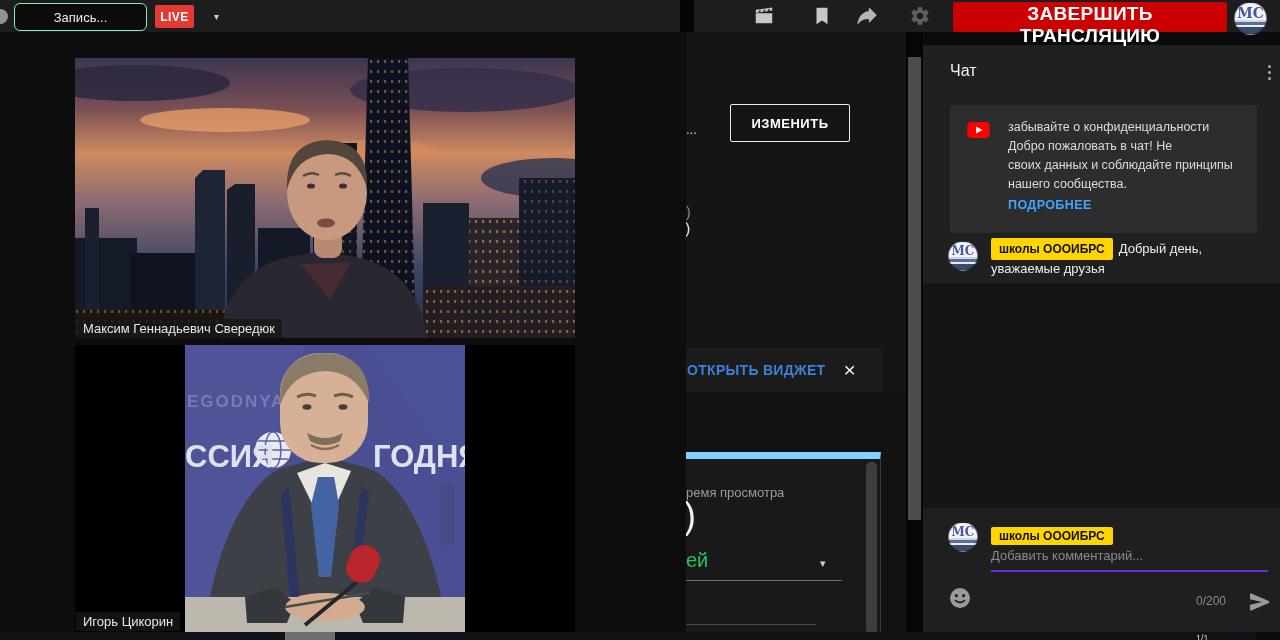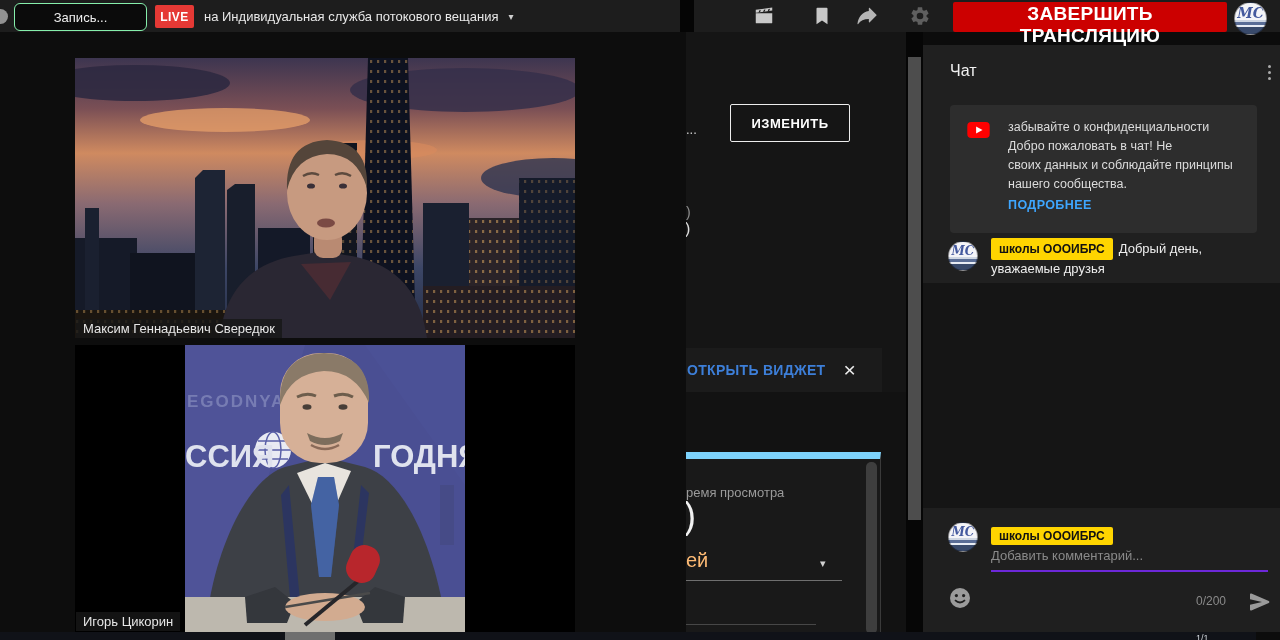--- a/index.html
+++ b/index.html
@@ -15,37 +15,37 @@
   .live-badge{position:absolute;left:155px;top:5px;width:39px;height:23px;background:#e53935;border-radius:2px;
            display:flex;align-items:center;justify-content:center;font-size:12px;font-weight:bold;color:#fff;letter-spacing:.5px;}
   .dest{position:absolute;left:204px;top:0;height:32px;display:flex;align-items:center;font-size:13px;color:#e8e8e8;cursor:pointer;}
   .dest .caret{margin-left:10px;font-size:10px;color:#cfcfcf;}
   .tb-icon{position:absolute;top:5px;width:22px;height:22px;cursor:pointer;}
   .end-btn{position:absolute;left:953px;top:2px;width:274px;height:30px;background:#cc0000;border:none;border-radius:2px;
            color:#fff;font-weight:bold;font-size:19px;letter-spacing:.3px;font-family:inherit;cursor:pointer;}
   .ms-avatar{border-radius:50%;overflow:hidden;position:relative;border:1px solid rgba(0,0,0,.4);
      background:linear-gradient(#f4f4f8 0 55%,#cfd6e2 55% 62%,#5a6d96 62% 70%,#e8ecf4 70% 78%,#394a6b 78% 100%);}
   .ms-avatar span{position:absolute;top:6%;left:0;right:0;text-align:center;
-     font-family:"DejaVu Serif",serif;font-style:italic;font-weight:bold;color:#44599e;}
+     font-family:"DejaVu Serif",serif;font-weight:bold;color:#44599e;}
   .notch{position:absolute;left:680px;top:0;width:14px;height:32px;background:#050505;}
 
   
   .studio{position:absolute;left:686px;top:32px;width:220px;height:600px;background:#151515;}
   .edit-btn{position:absolute;left:44px;top:72px;width:120px;height:38px;background:transparent;border:1px solid #ededed;
             border-radius:2px;color:#fff;font-weight:bold;font-size:13px;letter-spacing:.5px;font-family:inherit;cursor:pointer;}
   .widget-row{position:absolute;left:0;top:316px;width:196px;height:44px;background:#1b1b1b;border-bottom:1px solid #0a0a0a;
             display:flex;align-items:center;}
   .widget-link{color:#3d7fd9;font-weight:bold;font-size:14px;letter-spacing:.3px;margin-left:1px;cursor:pointer;}
   .widget-close{margin-left:18px;color:#ededed;font-size:21px;line-height:20px;cursor:pointer;}
   .below-widget{position:absolute;left:0;top:360px;width:220px;height:240px;background:#121212;}
   .stats-card{position:absolute;left:0;top:420px;width:194px;height:180px;background:#191919;
               border-top:7px solid #7dd3fc;border-right:1px solid #3a3a3a;}
   .stats-label{position:absolute;left:0;top:26px;font-size:13px;color:#9a9a9a;}
   .stats-big{position:absolute;left:-2px;top:36px;font-size:36px;color:#f1f1f1;}
-  .stats-dd{position:absolute;left:0;top:90px;font-size:20px;color:#fdba74;}
+  .stats-dd{position:absolute;left:0;top:90px;font-size:20px;color:#22c55e;}
   .stats-caret{position:absolute;left:134px;top:98px;font-size:11px;color:#d0d0d0;cursor:pointer;}
   .stats-line1{position:absolute;left:0;top:121px;width:156px;border-bottom:1px solid #6f6f6f;}
   .stats-line2{position:absolute;left:0;top:165px;width:130px;border-bottom:1px solid #474747;}
   .stats-scroll{position:absolute;left:180px;top:3px;width:11px;height:172px;background:#3e3e3e;border-radius:5px;cursor:pointer;}
   .partial{color:#e0e0e0;}
 
   
   .page-scroll-track{position:absolute;left:906px;top:32px;width:17px;height:608px;background:#060606;}
   .page-scroll-thumb{position:absolute;left:908px;top:57px;width:13px;height:463px;background:#4d4d4d;cursor:pointer;}
 
@@ -88,21 +88,20 @@
 
   <div class="topbar">
     <div class="abs" style="left:-7px;top:9px;width:15px;height:15px;border-radius:50%;background:#929292;"></div>
     <div class="rec-box">
       <span>Запись...</span>
     </div>
     <div class="live-badge">
       <span>LIVE</span>
     </div>
     <div class="dest">
-      <span>на Индивидуальная служба потокового вещания</span>
       <span class="caret">▾</span>
     </div>
 
     <svg class="tb-icon" style="left:753px;" viewBox="0 0 24 24">
       <path fill="#c8c8c8" d="M3 9h18v10a1 1 0 0 1-1 1H4a1 1 0 0 1-1-1z"></path>
       <path fill="#c8c8c8" d="M3 8.5L21 6V2.8L3 5.3z"></path>
       <path fill="#1d1d1d" d="M7 5.8l1.6-.2-1 2.4-1.6.2zM12 5.1l1.6-.2-1 2.4-1.6.2zM17 4.4l1.6-.2-1 2.4-1.6.2z"></path>
     </svg>
     <svg class="tb-icon" style="left:811px;" viewBox="0 0 24 24">
       <path fill="#c8c8c8" d="M7 3h10a1 1 0 0 1 1 1v17l-6-4.2L6 21V4a1 1 0 0 1 1-1z"></path>

